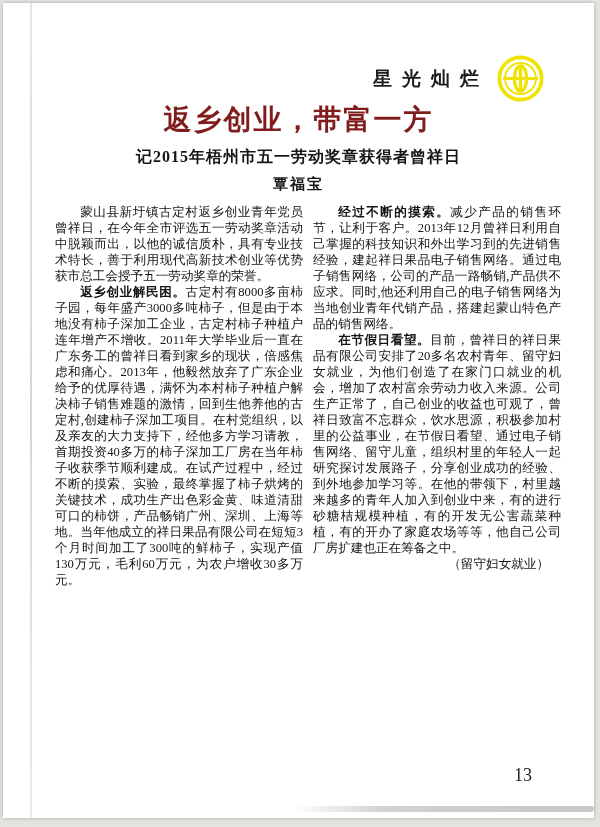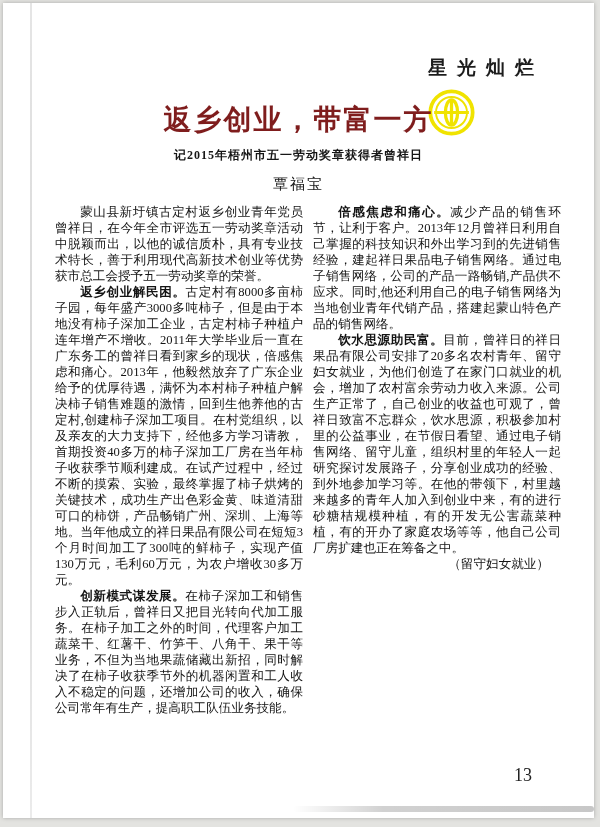--- a/index.html
+++ b/index.html
@@ -20,46 +20,46 @@
     position:absolute;left:27px;top:0;bottom:0;width:2px;
     background:linear-gradient(180deg, rgba(0,0,0,0.10), rgba(0,0,0,0.16), rgba(0,0,0,0.08));
   }
   .smudge{
     position:absolute;left:290px;right:0;bottom:6px;height:6px;
     background:linear-gradient(90deg, rgba(0,0,0,0) 0%, rgba(0,0,0,0.18) 30%, rgba(0,0,0,0.22) 100%);
     border-radius:3px;
   }
   .masthead{
     position:absolute;top:52px;right:50px;
-    display:flex;align-items:flex-start;gap:8px;flex-direction:column;
+    display:flex;align-items:center;gap:8px;
   }
   .brand{
     font-weight:bold;font-size:19px;color:#1c1c1c;
     letter-spacing:10px;
     font-family:"Liberation Sans", sans-serif;
   }
   .logo{width:47px;height:47px;display:inline-block;}
   .title{
     position:absolute;top:98px;left:0;width:100%;
     margin:0;text-align:center;
     font-size:28px;font-weight:bold;letter-spacing:2px;
     color:#7f1d1d;
     font-family:"Liberation Sans", sans-serif;
   }
   .subtitle{
     position:absolute;top:144px;left:0;width:100%;
     margin:0;text-align:center;
-    font-size:12px;font-weight:bold;color:#161616;
+    font-size:16px;font-weight:bold;color:#161616;
     font-family:"Liberation Serif", serif;
     letter-spacing:1px;
   }
   .author{
     position:absolute;top:172px;left:0;width:100%;
     text-align:center;
-    font-size:15px;font-weight:normal;color:#161616;
+    font-size:15px;font-weight:bold;color:#161616;
     font-family:"Liberation Serif", serif;
     letter-spacing:2px;
   }
   .columns{
     position:absolute;top:201px;left:52px;width:506px;
     display:flex;gap:10px;
   }
   .col{
     flex:1;
     font-size:12.6px;line-height:16px;
@@ -106,30 +106,29 @@
   <div class="author">覃福宝</div>
 
   <div class="columns">
     <div class="col">
       <div>
 
           <p><span class="lead"></span><span>蒙山县新圩镇古定村返乡创业青年党员曾祥日，在今年全市评选五一劳动奖章活动中脱颖而出，以他的诚信质朴，具有专业技术特长，善于利用现代高新技术创业等优势获市总工会授予五一劳动奖章的荣誉。</span></p>
 
           <p><span class="lead">返乡创业解民困。</span><span>古定村有8000多亩柿子园，每年盛产3000多吨柿子，但是由于本地没有柿子深加工企业，古定村柿子种植户连年增产不增收。2011年大学毕业后一直在广东务工的曾祥日看到家乡的现状，倍感焦虑和痛心。2013年，他毅然放弃了广东企业给予的优厚待遇，满怀为本村柿子种植户解决柿子销售难题的激情，回到生他养他的古定村,创建柿子深加工项目。在村党组织，以及亲友的大力支持下，经他多方学习请教，首期投资40多万的柿子深加工厂房在当年柿子收获季节顺利建成。在试产过程中，经过不断的摸索、实验，最终掌握了柿子烘烤的关键技术，成功生产出色彩金黄、味道清甜可口的柿饼，产品畅销广州、深圳、上海等地。当年他成立的祥日果品有限公司在短短3个月时间加工了300吨的鲜柿子，实现产值130万元，毛利60万元，为农户增收30多万元。</span></p>
 
-          <p><span class="lead">创新模式谋发展。</span><span>在柿子深加工和销售步入正轨后，曾祥日又把目光转向代加工服务。在柿子加工之外的时间，代理客户加工蔬菜干、红薯干、竹笋干、八角干、果干等业务，不但为当地果蔬储藏出新招，同时解决了在柿子收获季节外的机器闲置和工人收入不稳定的问题，还增加公司的收入，确保公司常年有生产，提高职工队伍业务技能。</span></p>
         </div>
     </div>
     <div class="col">
       <div>
 
-          <p><span class="lead">倍感焦虑和痛心。</span><span>减少产品的销售环节，让利于客户。2013年12月曾祥日利用自己掌握的科技知识和外出学习到的先进销售经验，建起祥日果品电子销售网络。通过电子销售网络，公司的产品一路畅销,产品供不应求。同时,他还利用自己的电子销售网络为当地创业青年代销产品，搭建起蒙山特色产品的销售网络。</span></p>
+          <p><span class="lead">经过不断的摸索。</span><span>减少产品的销售环节，让利于客户。2013年12月曾祥日利用自己掌握的科技知识和外出学习到的先进销售经验，建起祥日果品电子销售网络。通过电子销售网络，公司的产品一路畅销,产品供不应求。同时,他还利用自己的电子销售网络为当地创业青年代销产品，搭建起蒙山特色产品的销售网络。</span></p>
 
 
-          <p><span class="lead">饮水思源助民富。</span><span>目前，曾祥日的祥日果品有限公司安排了20多名农村青年、留守妇女就业，为他们创造了在家门口就业的机会，增加了农村富余劳动力收入来源。公司生产正常了，自己创业的收益也可观了，曾祥日致富不忘群众，饮水思源，积极参加村里的公益事业，在节假日看望、通过电子销售网络、留守儿童，组织村里的年轻人一起研究探讨发展路子，分享创业成功的经验、到外地参加学习等。在他的带领下，村里越来越多的青年人加入到创业中来，有的进行砂糖桔规模种植，有的开发无公害蔬菜种植，有的开办了家庭农场等等，他自己公司厂房扩建也正在筹备之中。</span></p>
+          <p><span class="lead">在节假日看望。</span><span>目前，曾祥日的祥日果品有限公司安排了20多名农村青年、留守妇女就业，为他们创造了在家门口就业的机会，增加了农村富余劳动力收入来源。公司生产正常了，自己创业的收益也可观了，曾祥日致富不忘群众，饮水思源，积极参加村里的公益事业，在节假日看望、通过电子销售网络、留守儿童，组织村里的年轻人一起研究探讨发展路子，分享创业成功的经验、到外地参加学习等。在他的带领下，村里越来越多的青年人加入到创业中来，有的进行砂糖桔规模种植，有的开发无公害蔬菜种植，有的开办了家庭农场等等，他自己公司厂房扩建也正在筹备之中。</span></p>
         </div>
       <p class="attribution">（留守妇女就业）</p>
     </div>
   </div>
 
   <div class="page-number">13</div>
 
 </div>
 
 </body></html>

